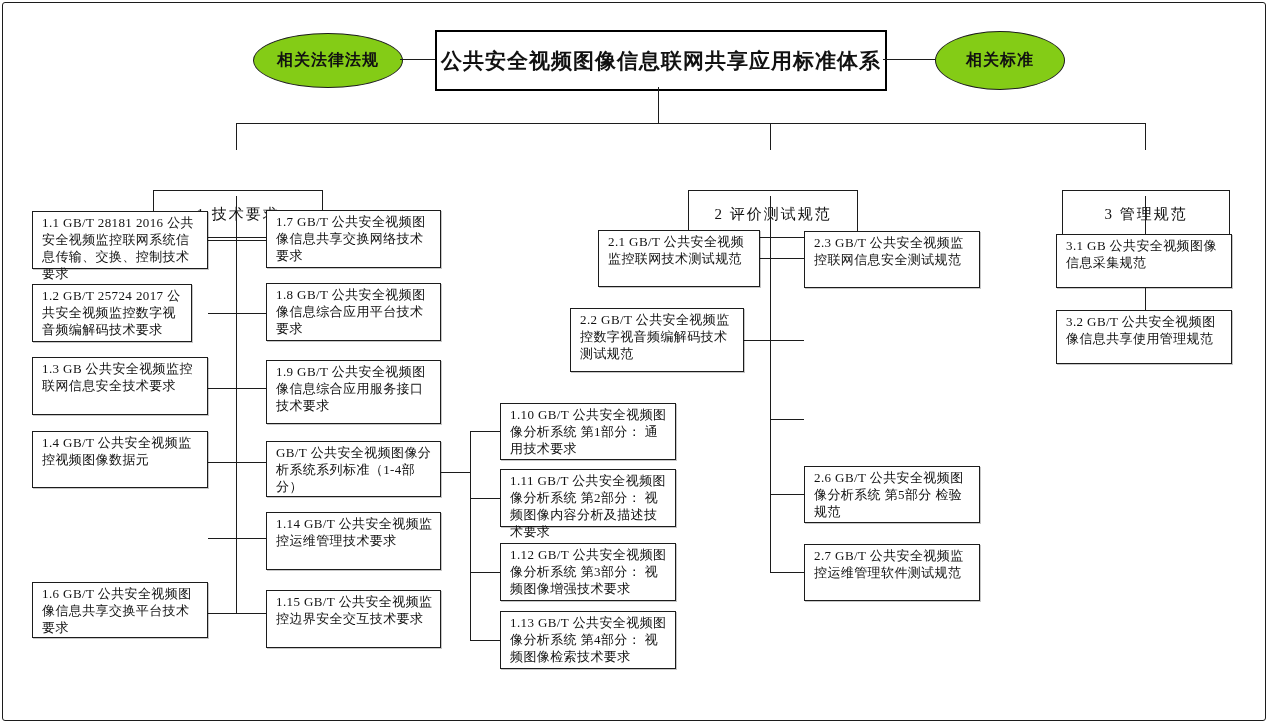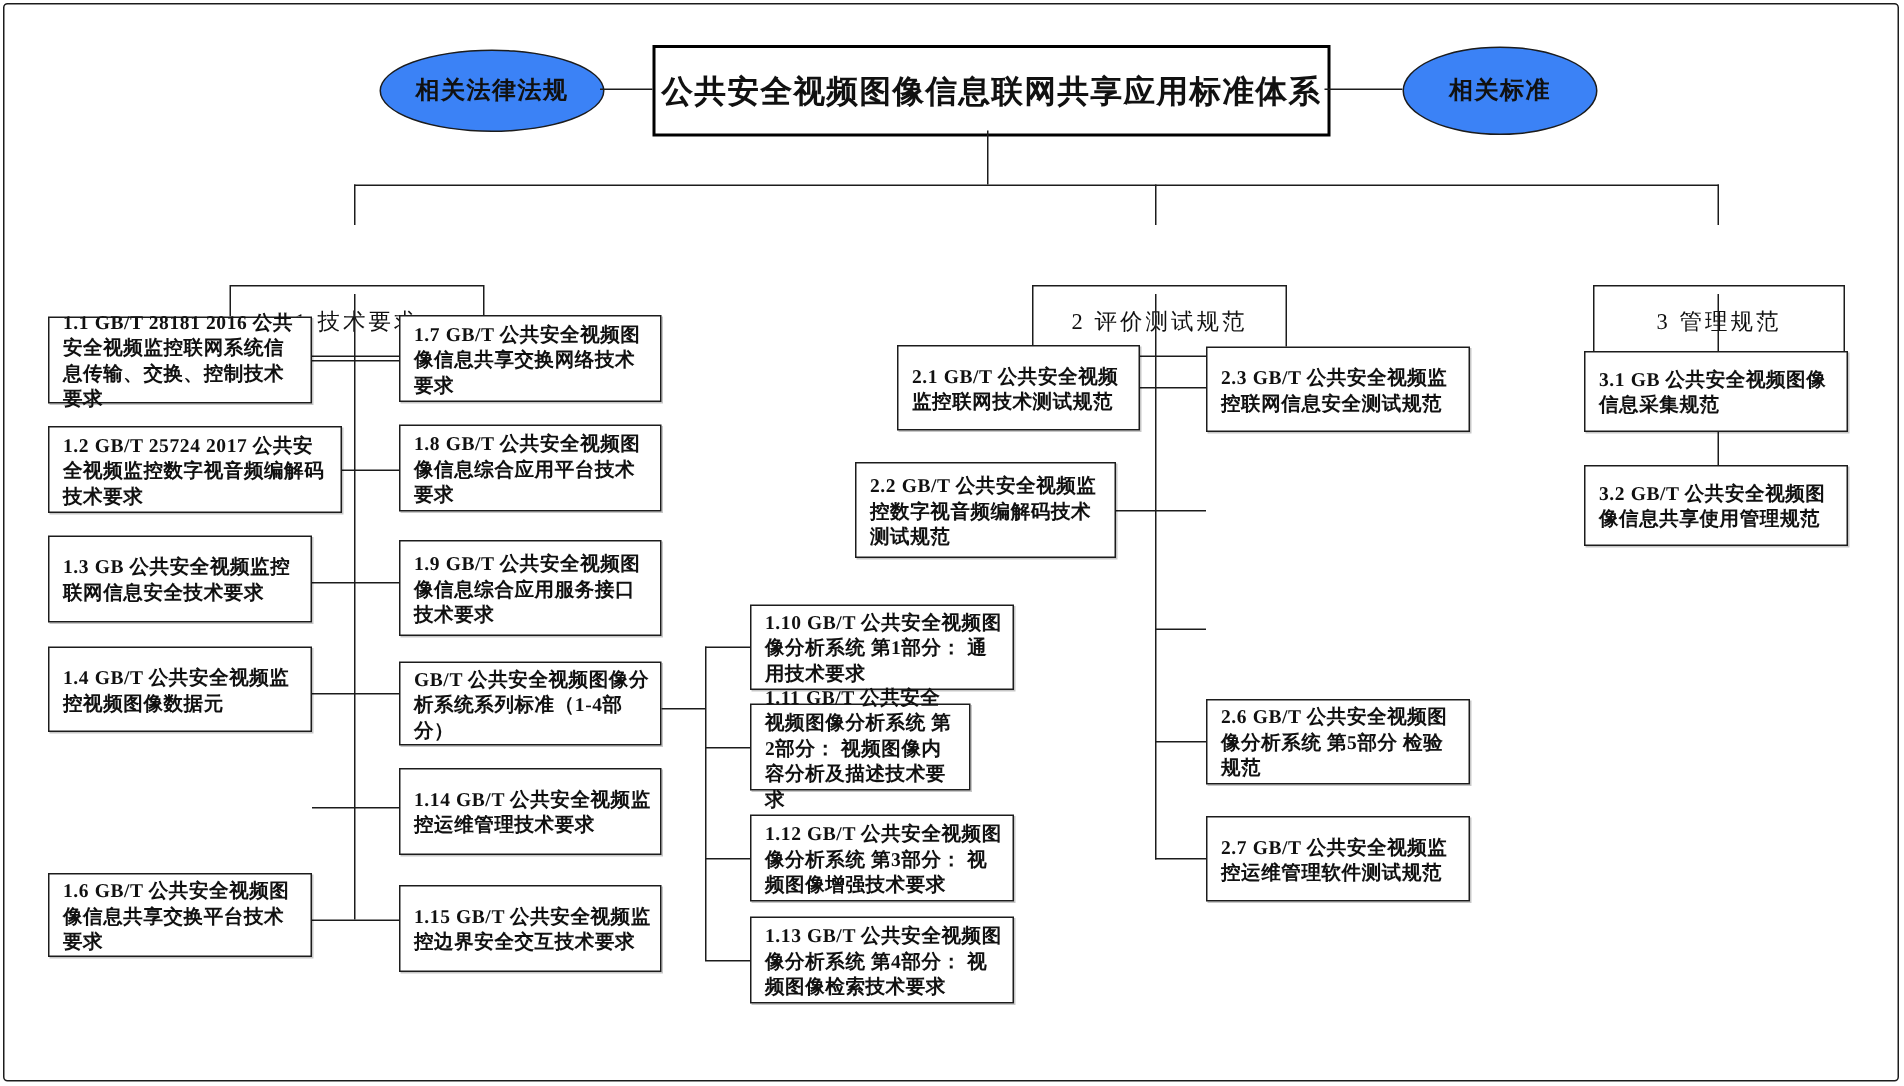--- a/index.html
+++ b/index.html
@@ -11,35 +11,35 @@
   .frame{
     position:absolute;left:2px;top:2px;width:1262px;height:717px;
     border:1px solid #1c1c1c;border-radius:3px;
   }
   .titlebox{
     position:absolute;border:2px solid #000000;background:#fff;
     display:flex;align-items:center;justify-content:center;
     font-size:21px;font-weight:bold;letter-spacing:1px;white-space:nowrap;
   }
   .ellipse{
-    position:absolute;border:1px solid #1c1c1c;border-radius:50%;background:#3b82f6;
+    position:absolute;border:1px solid #1c1c1c;border-radius:50%;background:#84cc16;
     display:flex;align-items:center;justify-content:center;
     font-size:16px;font-weight:bold;letter-spacing:1px;white-space:nowrap;
   }
   .cat{
     position:absolute;border:1px solid #1c1c1c;background:#fff;
     display:flex;align-items:center;justify-content:center;
     font-size:15px;letter-spacing:2px;white-space:nowrap;margin-top:40px;
   }
   .leaf{
     position:absolute;border:1px solid #1c1c1c;background:#fff;
     box-shadow:1px 1px 0 rgba(0,0,0,0.22);
-    display:flex;align-items:center;
+    display:flex;
     padding:2px 6px 2px 9px;box-sizing:border-box;
-    font-size:13px;line-height:17px;letter-spacing:0.4px;text-align:left;font-weight:bold;
+    font-size:13px;line-height:17px;letter-spacing:0.4px;text-align:left;
   }
   .hl{position:absolute;height:0;border-top:1px solid #1c1c1c;}
   .vl{position:absolute;width:0;border-left:1px solid #1c1c1c;}
 </style>
 </head>
 <body>
 
 <div class="stage">
   <div class="frame"></div>
 
@@ -75,21 +75,21 @@
   <div class="hl" style="left:208px;top:240px;width:58px"></div>
   <div class="hl" style="left:208px;top:313px;width:58px"></div>
   <div class="hl" style="left:208px;top:388px;width:58px"></div>
   <div class="hl" style="left:208px;top:462px;width:58px"></div>
   <div class="hl" style="left:208px;top:538px;width:58px"></div>
   <div class="hl" style="left:208px;top:613px;width:58px"></div>
 
   <div class="leaf" style="left:32px;top:211px;width:176px;height:58px">
       <span>1.1 GB/T 28181 2016 公共安全视频监控联网系统信息传输、交换、控制技术要求</span>
     </div>
-  <div class="leaf" style="left:32px;top:284px;width:196px;height:58px">
+  <div class="leaf" style="left:32px;top:284px;width:160px;height:58px">
       <span>1.2 GB/T 25724 2017 公共安全视频监控数字视音频编解码技术要求</span>
     </div>
   <div class="leaf" style="left:32px;top:357px;width:176px;height:58px">
       <span>1.3 GB 公共安全视频监控联网信息安全技术要求</span>
     </div>
   <div class="leaf" style="left:32px;top:431px;width:176px;height:57px">
       <span>1.4 GB/T 公共安全视频监控视频图像数据元</span>
     </div>
   <div class="leaf" style="left:32px;top:582px;width:176px;height:56px">
       <span>1.6 GB/T 公共安全视频图像信息共享交换平台技术要求</span>
@@ -117,21 +117,21 @@
   <div class="hl" style="left:441px;top:472px;width:29px"></div>
   <div class="vl" style="left:470px;top:431px;height:209px"></div>
   <div class="hl" style="left:470px;top:431px;width:30px"></div>
   <div class="hl" style="left:470px;top:498px;width:30px"></div>
   <div class="hl" style="left:470px;top:572px;width:30px"></div>
   <div class="hl" style="left:470px;top:640px;width:30px"></div>
 
   <div class="leaf" style="left:500px;top:403px;width:176px;height:57px">
       <span>1.10 GB/T 公共安全视频图像分析系统 第1部分： 通用技术要求</span>
     </div>
-  <div class="leaf" style="left:500px;top:469px;width:147px;height:58px">
+  <div class="leaf" style="left:500px;top:469px;width:176px;height:58px">
       <span>1.11 GB/T 公共安全视频图像分析系统 第2部分： 视频图像内容分析及描述技术要求</span>
     </div>
   <div class="leaf" style="left:500px;top:543px;width:176px;height:58px">
       <span>1.12 GB/T 公共安全视频图像分析系统 第3部分： 视频图像增强技术要求</span>
     </div>
   <div class="leaf" style="left:500px;top:611px;width:176px;height:58px">
       <span>1.13 GB/T 公共安全视频图像分析系统 第4部分： 视频图像检索技术要求</span>
     </div>
 
   <div class="vl" style="left:770px;top:196px;height:377px"></div>

